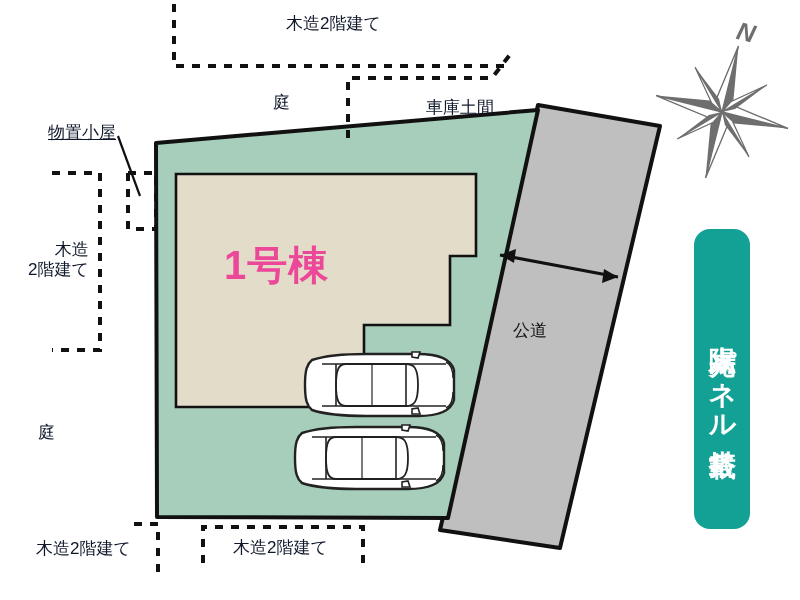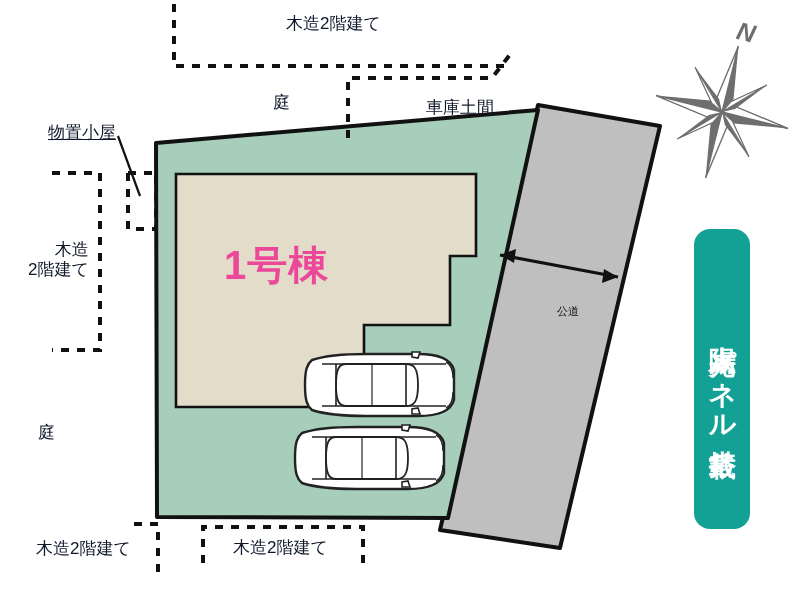--- a/index.html
+++ b/index.html
@@ -69,22 +69,22 @@
     left: 737px;
     top: 18px;
     font-size: 25px;
     font-weight: bold;
     font-style: italic;
     color: #6e6e6e;
     transform: rotate(14deg);
   }
   .road-dim {
     position: absolute;
-    text-align: center;
-    font-size: 11px;
+    text-align: left;
+    font-size: 17px;
     color: #111111;
     line-height: 1.25;
     white-space: pre;
   }
 </style>
 </head>
 <body>
 
 <div id="stage">
 

